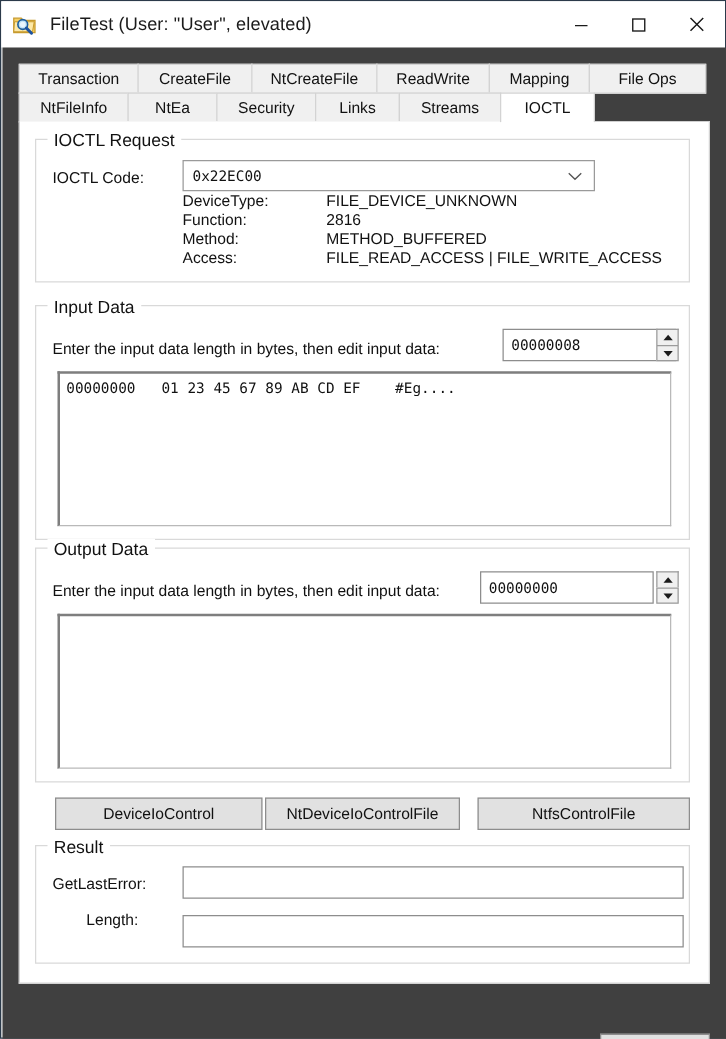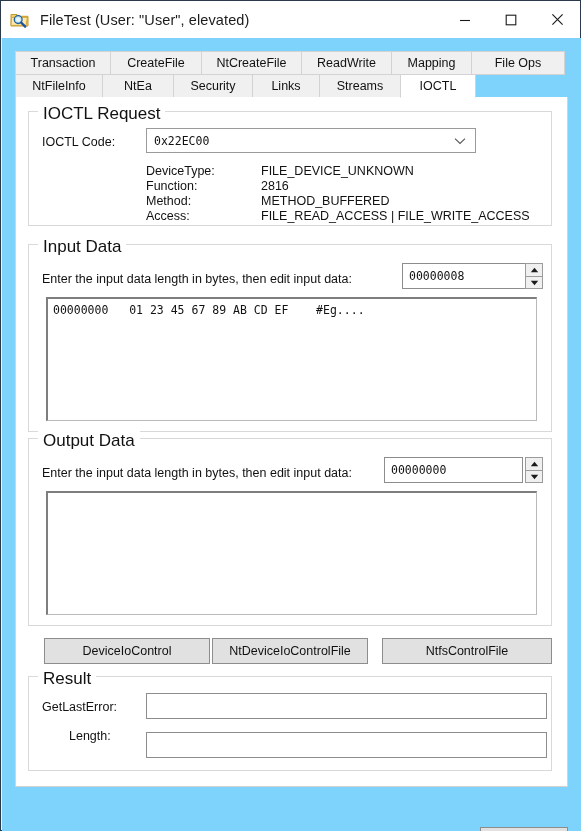--- a/index.html
+++ b/index.html
@@ -66,21 +66,21 @@
     background: transparent;
   }
   .cap-btn svg { display: block; }
 
   
   #client {
     position: absolute;
     left: 1px; top: 37px;
     width: 579px;
     height: 793px;
-    background: #7dd3fc;
+    background: #404040;
   }
 
   
   #tabctrl {
     position: absolute;
     left: 13px;
     top: 13px;
     width: 553px;
     height: 736px;
   }
@@ -132,21 +132,21 @@
     position: absolute;
     box-sizing: border-box;
     border: 1px solid #d9d9d9;
   }
   .group > .legend {
     position: absolute;
     top: -8px;
     left: 9px;
     background: #ffffff;
     padding: 0 5px;
-    font-size: 17px;
+    font-size: 14px;
     color: #111;
     white-space: nowrap;
   }
 
   .lbl {
     position: absolute;
     font-size: 12.5px;
     color: #111;
     white-space: nowrap;
   }
@@ -370,21 +370,21 @@
 
           <div class="combo" style="left:117px; top:16px; width:330px; height:25px;text-align:center;">
             <span class="cval">0x22EC00</span>
             <span class="carrow">
               <svg width="12" height="8" viewBox="0 0 12 8">
                   <path d="M1 1.6 L6 6.4 L11 1.6" fill="none" stroke="#555" stroke-width="1.1"></path>
                 </svg>
             </span>
           </div>
 
-          <div class="detailwrap" style="left:117px; top:52px; width:400px; height:61px;">
+          <div class="detailwrap" style="left:117px; top:42px; width:400px; height:61px;">
             <div class="detailrow">
               <span class="dk">DeviceType:</span>
               <span class="dv">FILE_DEVICE_UNKNOWN</span>
             </div>
             <div class="detailrow">
               <span class="dk">Function:</span>
               <span class="dv">2816</span>
             </div>
             <div class="detailrow">
               <span class="dk">Method:</span>

